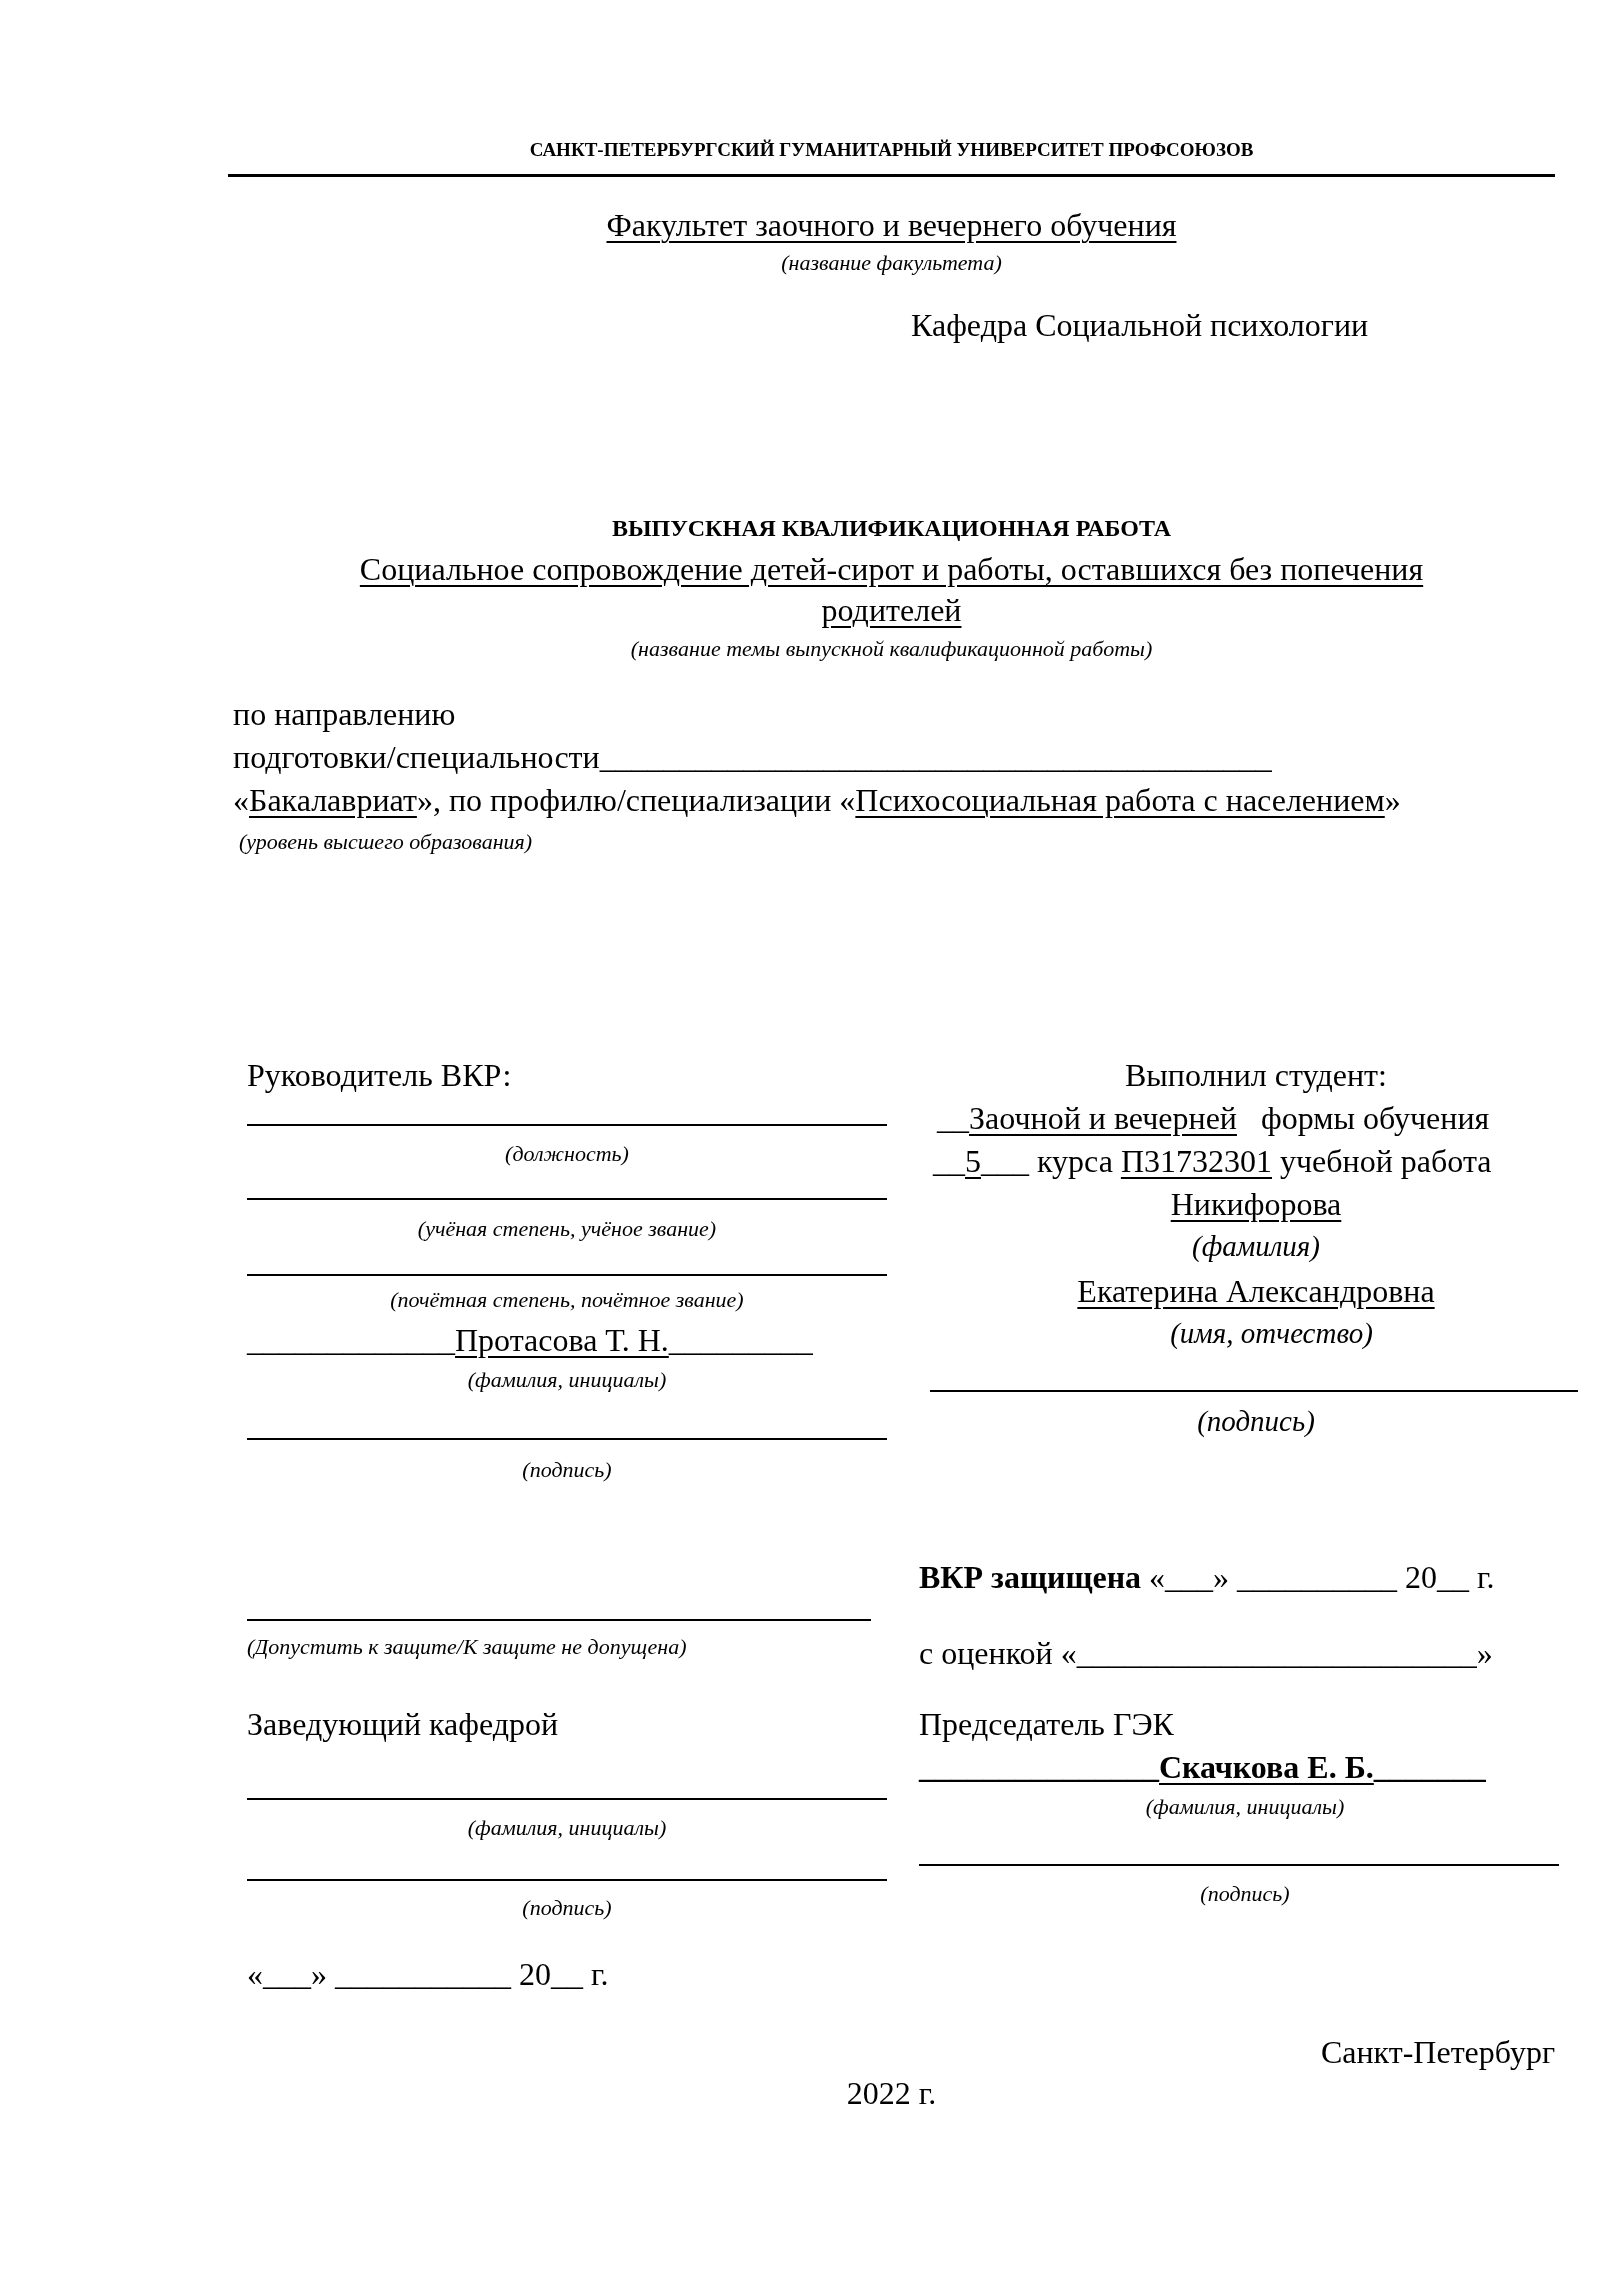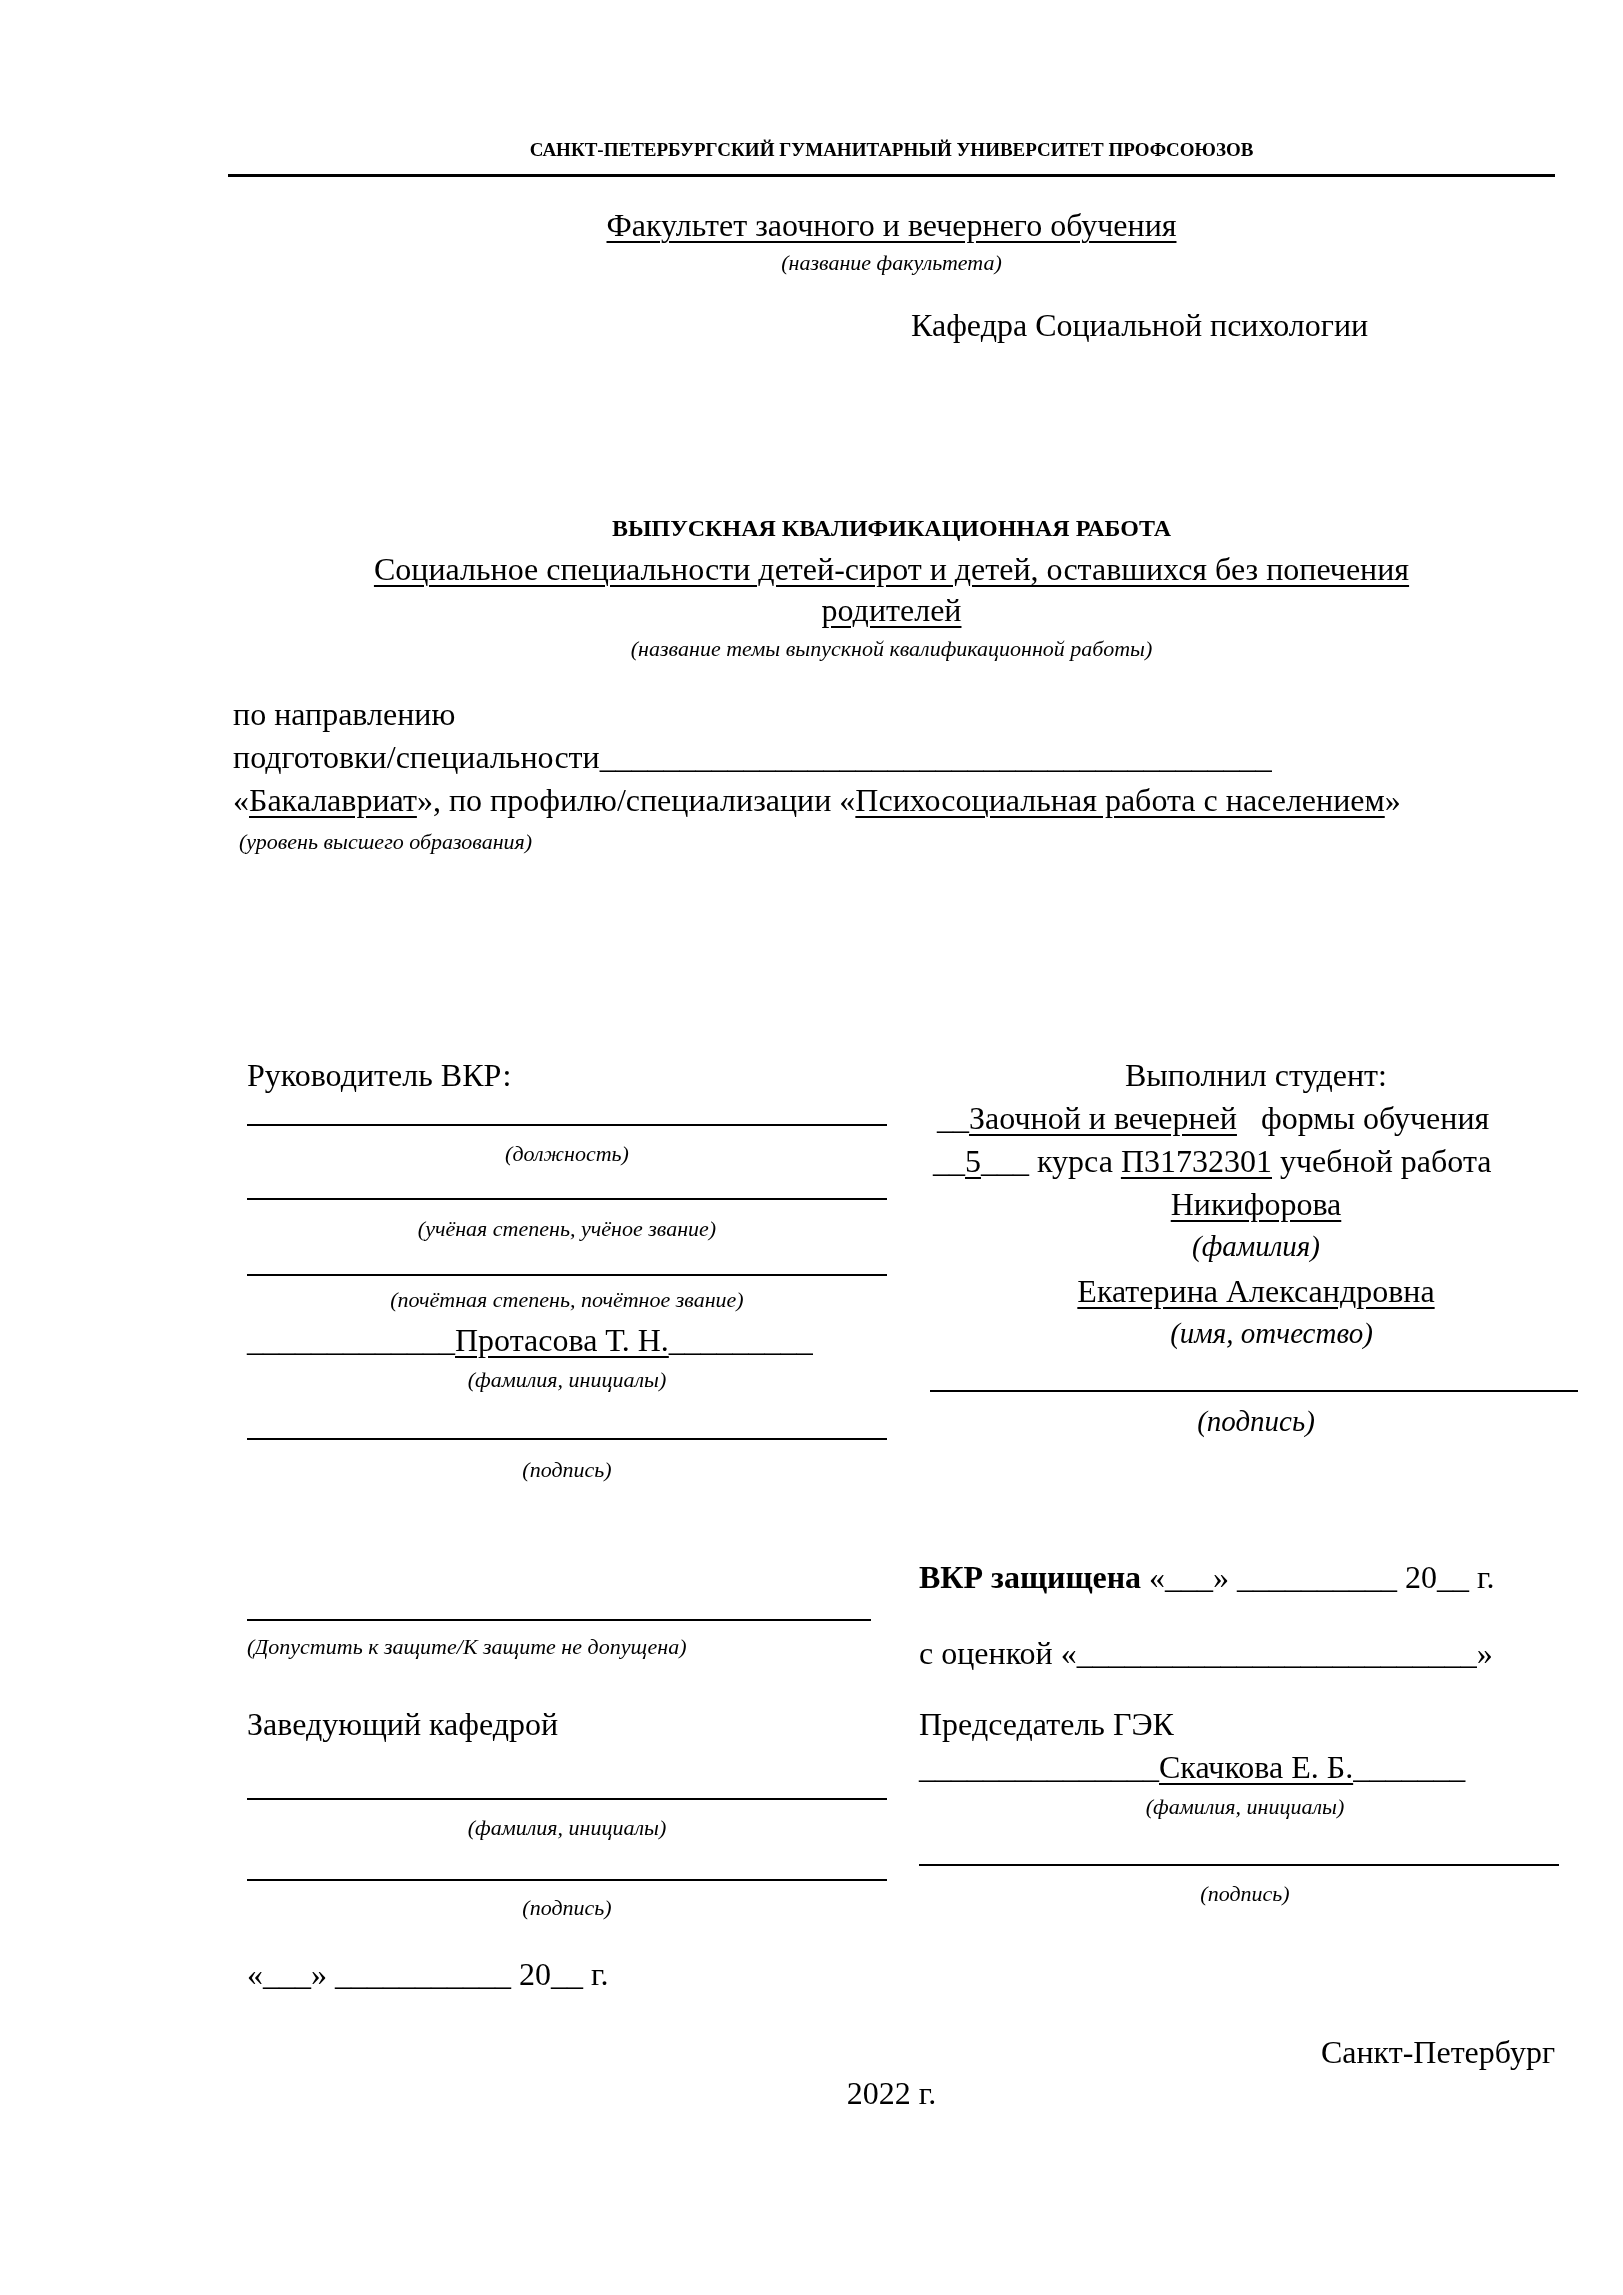--- a/index.html
+++ b/index.html
@@ -24,21 +24,21 @@
 
 <div class="abs t41 center" style="left:228px; width:1327px; top:206px;">
   <span class="u">Факультет заочного и вечернего обучения</span>
 </div>
 <div class="abs i33 center" style="left:228px; width:1327px; top:247px;">(название факультета)</div>
 
 <div class="abs t41" style="left:911px; top:306px;font-family:Liberation Serif, serif;">Кафедра Социальной психологии</div>
 
 <div class="abs b center" style="left:228px; width:1327px; top:509px; font-size:24px; line-height:39px;">ВЫПУСКНАЯ КВАЛИФИКАЦИОННАЯ РАБОТА</div>
 <div class="abs t41 center" style="left:228px; width:1327px; top:550px;">
-  <span class="u">Социальное специальности детей-сирот и детей, оставшихся без попечения</span>
+  <span class="u">Социальное сопровождение детей-сирот и работы, оставшихся без попечения</span>
 </div>
 <div class="abs t41 center" style="left:228px; width:1327px; top:591px;">
   <span class="u">родителей</span>
 </div>
 <div class="abs i33 center" style="left:228px; width:1327px; top:633px;">(название темы выпускной квалификационной работы)</div>
 
 <div class="abs t41" style="left:233px; top:695px;">по направлению</div>
 <div class="abs t41" style="left:233px; top:738px;">
   <span>подготовки/специальности</span><span>__________________________________________</span>
 </div>
@@ -109,21 +109,21 @@
   <span class="b">ВКР защищена</span>
   <span>«___» __________ 20__ г.</span>
 </div>
 
 <div class="abs t41" style="left:919px; top:1634px;">
   <span>с оценкой «</span><span>_________________________</span><span>»</span>
 </div>
 
 <div class="abs t41" style="left:919px; top:1705px;">Председатель ГЭК</div>
 
-<div class="abs t41" style="left:919px; top:1748px;">
+<div class="abs t41" style="left:919px; top:1748px;font-weight:bold;">
   <span>_______________</span><span class="u">Скачкова Е. Б.</span><span>_______</span>
 </div>
 <div class="abs i33 center" style="left:919px; width:652px; top:1791px;">(фамилия, инициалы)</div>
 
 <div class="line" style="left:919px; width:640px; top:1864px;"></div>
 <div class="abs i33 center" style="left:919px; width:652px; top:1878px;">(подпись)</div>
 
 <div class="abs t41 center" style="left:228px; width:1327px; top:2033px;text-align:right;">Санкт-Петербург</div>
 <div class="abs t41 center" style="left:228px; width:1327px; top:2074px;">2022 г.</div>
 

